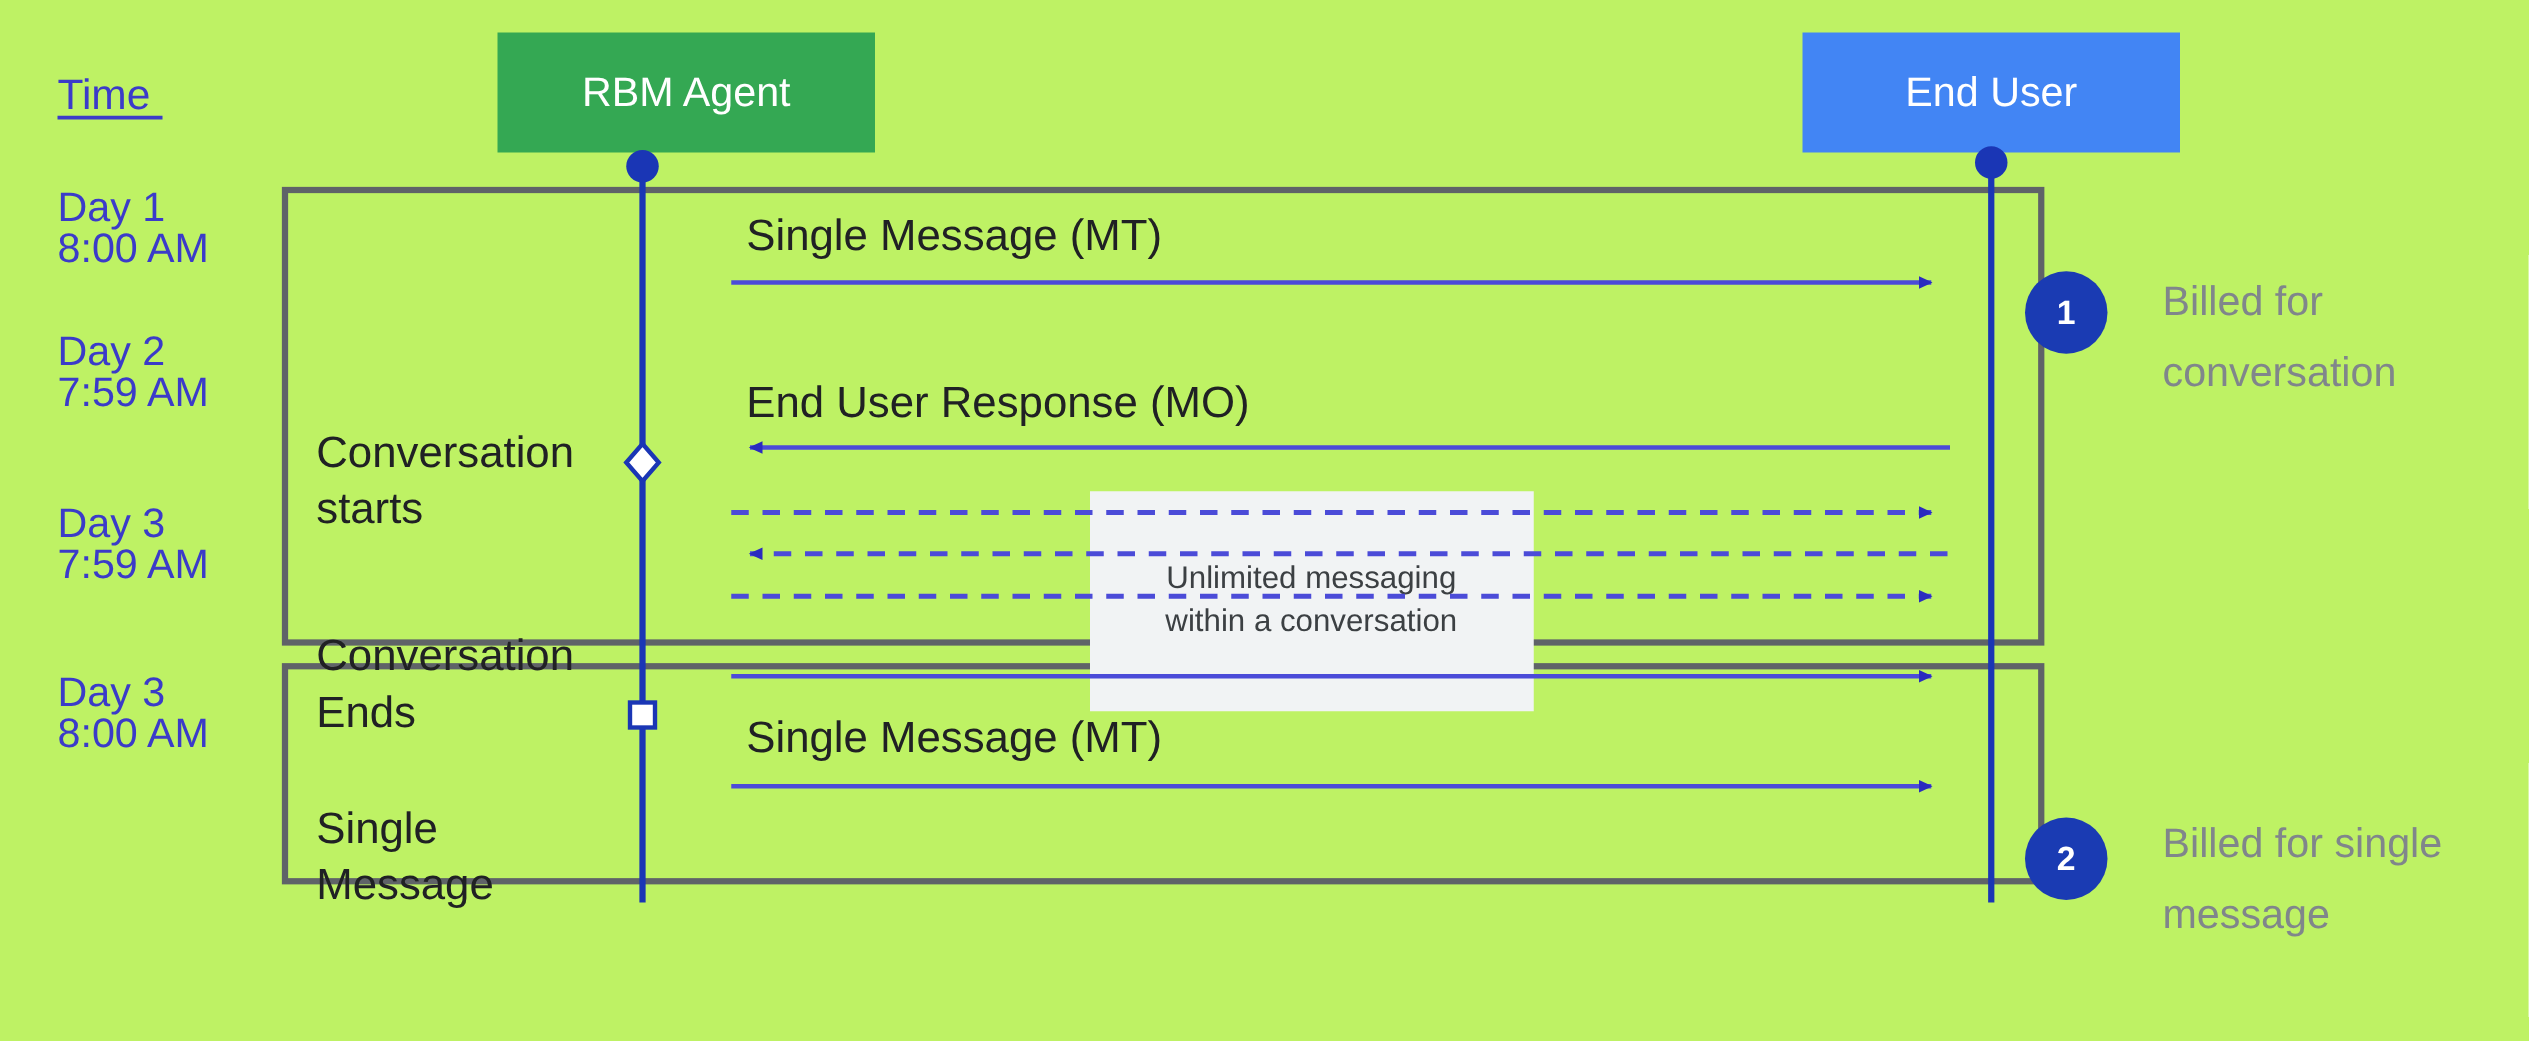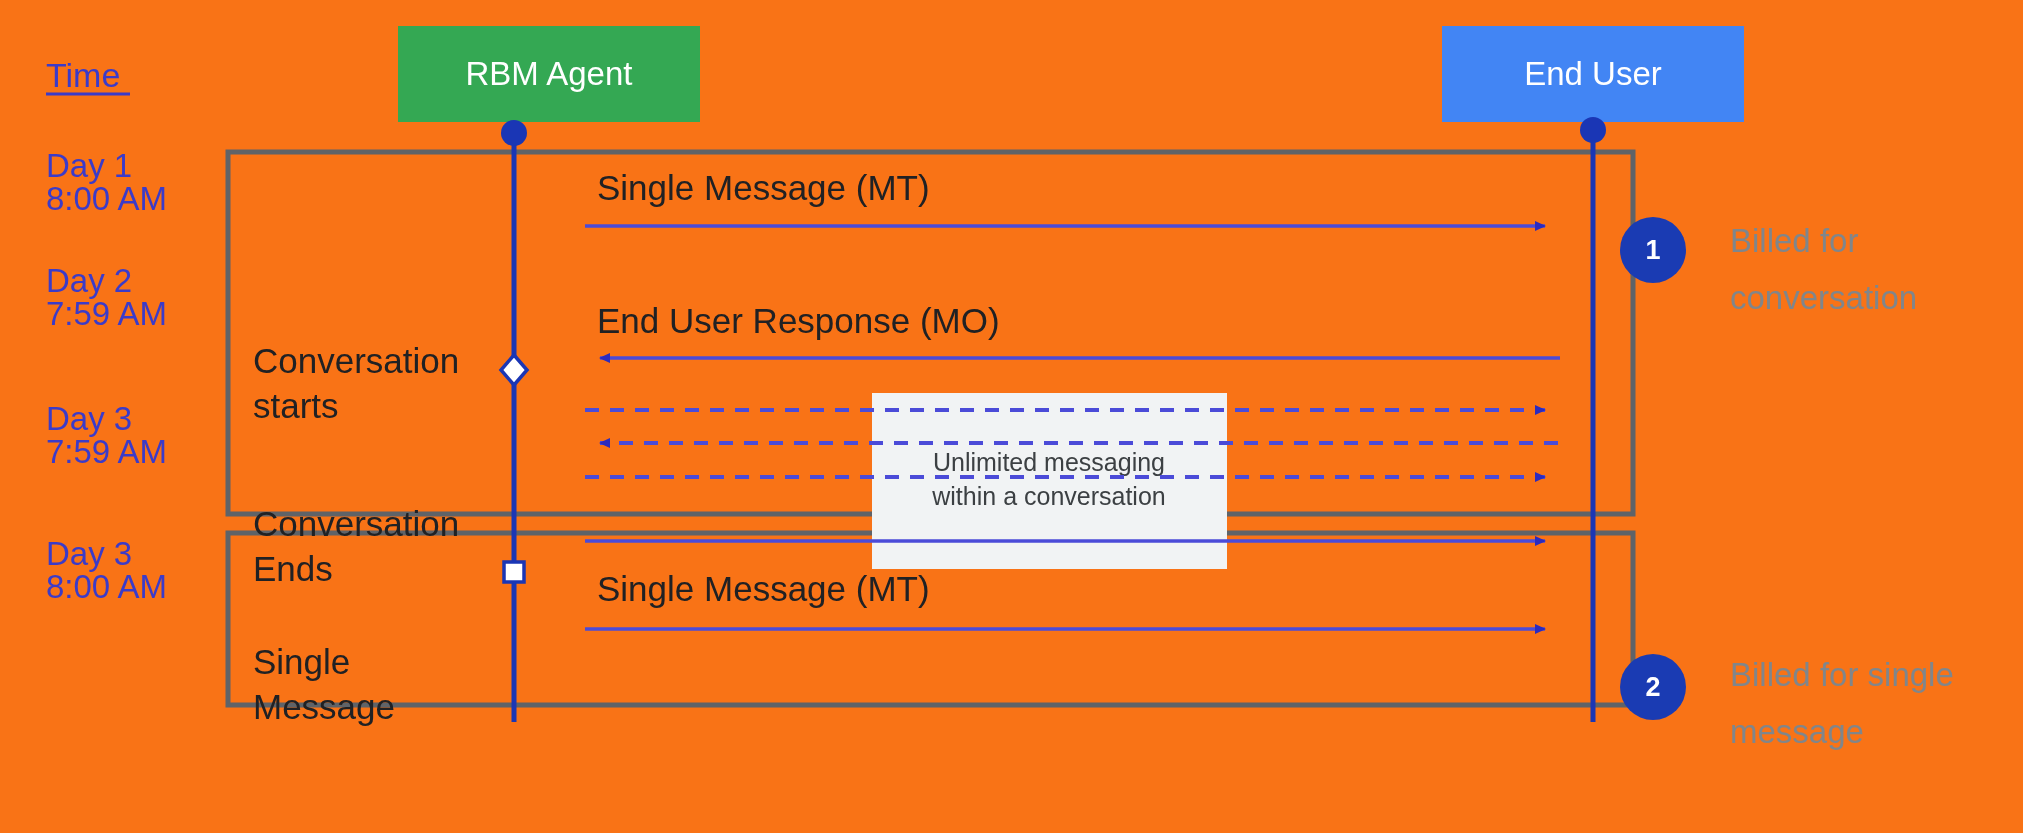--- a/index.html
+++ b/index.html
@@ -10,21 +10,21 @@
   body {
     width: 2023px;
     height: 833px;
     font-family: "Liberation Sans", sans-serif;
     overflow: hidden;
   }
   #stage {
     position: relative;
     width: 2023px;
     height: 833px;
-    background: #f97316;
+    background: #bef264;
   }
   svg.diagram {
     position: absolute;
     left: 0;
     top: 0;
     width: 2023px;
     height: 833px;
   }
   .txt {
     font-family: "Liberation Sans", sans-serif;

